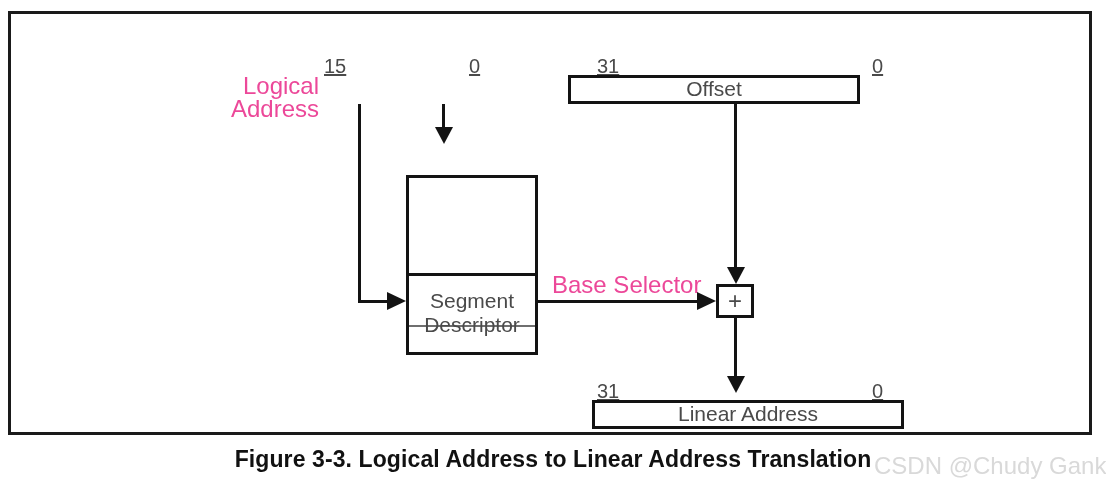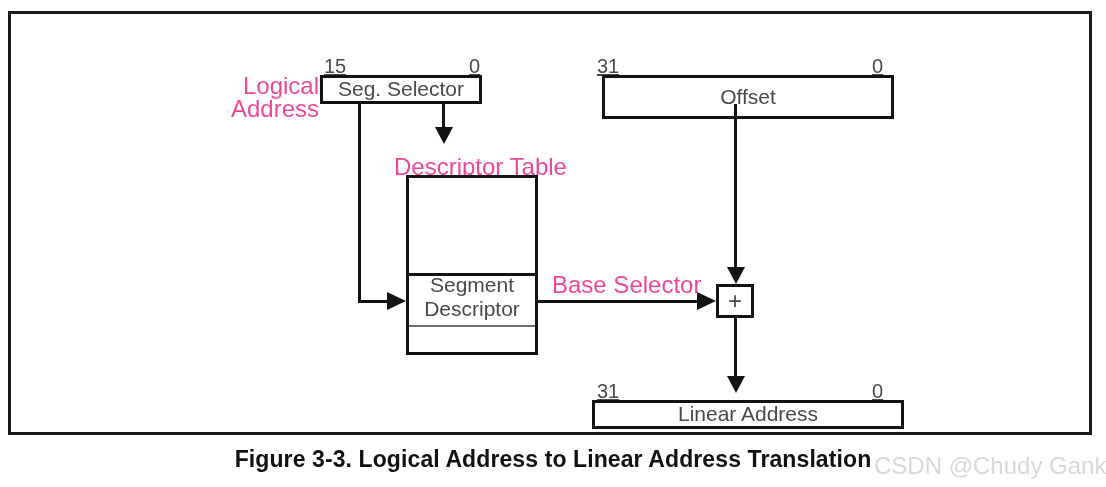--- a/index.html
+++ b/index.html
@@ -153,43 +153,39 @@
 
     <div class="bit" style="left:313px; top:42px;">15</div>
     <div class="bit" style="left:458px; top:42px;">0</div>
 
     <div class="bit" style="left:586px; top:42px;">31</div>
     <div class="bit" style="left:861px; top:42px;">0</div>
 
     <div class="label" style="left:212px; top:59px; text-align:right; width:96px;">Logical</div>
     <div class="label" style="left:212px; top:82px; text-align:right; width:96px;">Address</div>
 
-    <div class="box" style="left:309px; top:61px; width:162px; height:29px;">
-      <span>Seg. Selector</span>
-    </div>
-
-    <div class="box" style="left:591px; top:61px; width:292px; height:44px;">
+
+    <div class="box" style="left:557px; top:61px; width:292px; height:29px;">
       <span>Offset</span>
     </div>
 
     <div class="vline" style="left:431px; top:90px; height:28px;"></div>
     <div class="arrow-down" style="left:424px; top:113px;"></div>
 
     <div class="vline" style="left:347px; top:90px; height:199px;"></div>
     <div class="hline" style="left:347px; top:286px; width:36px;"></div>
     <div class="arrow-right" style="left:376px; top:278px;"></div>
 
-    <div class="label" style="left:383px; top:140px;">Descriptor Table</div>
 
     <div style="position:absolute; left:395px; top:161px; width:132px; height:180px;
                 border:3px solid #131313; box-sizing:border-box; background:#ffffff;">
       <div class="seg-div" style="top:95px;"></div>
       <div class="seg-div thin" style="top:147px;"></div>
       <div class="desc-cell" style="top:0; height:95px;"></div>
-      <div class="desc-cell" style="top:94px; height:49px; flex-direction:column;">
+      <div class="desc-cell" style="top:110px; height:49px; flex-direction:column;">
         <span>Segment</span>
         <span>Descriptor</span>
       </div>
       <div class="desc-cell" style="top:149px; height:25px;"></div>
     </div>
 
     <div class="label" style="left:541px; top:258px;">Base Selector</div>
     <div class="hline" style="left:527px; top:286px; width:165px;"></div>
     <div class="arrow-right" style="left:686px; top:278px;"></div>
 

